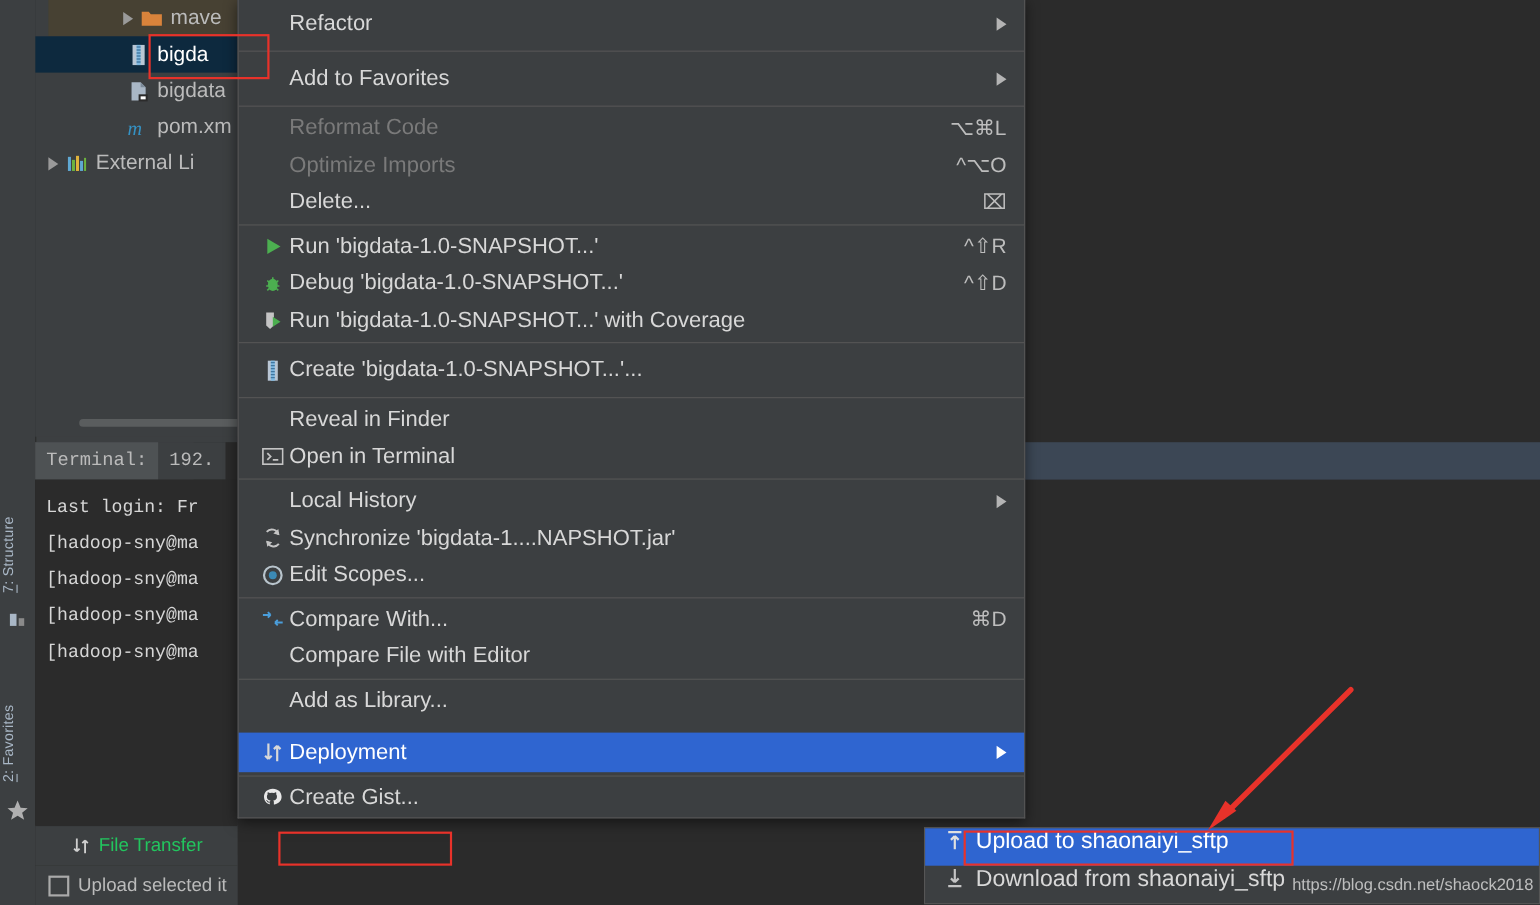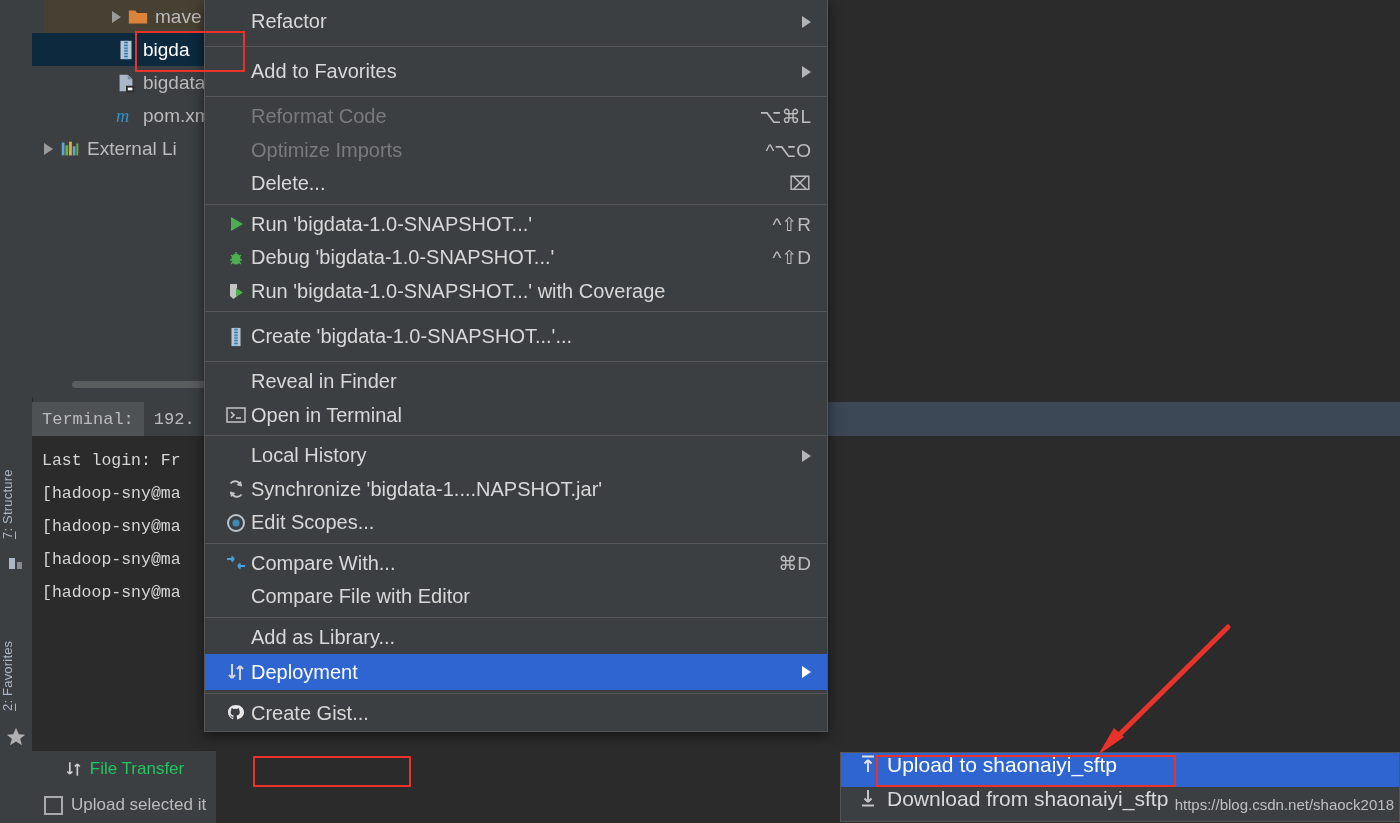--- a/index.html
+++ b/index.html
@@ -159,42 +159,42 @@
     border-bottom: 7px solid transparent;
   }
   .term-tabbar-right {
     position: absolute; left: 0; top: 402px;
     width: 1184px; height: 34px;
     background: #3c4755;
   }
 
   
   .ctx-menu {
-    position: absolute; left: 204px; top: 0;
-    width: 624px;
+    position: absolute; left: 216px; top: 0;
+    width: 716px;
     background: #3c3f41;
     border: 1px solid #565656;
     border-top: none;
     box-shadow: 0 3px 12px rgba(0,0,0,0.55);
     box-sizing: border-box;
   }
   .ctx-item {
     position: relative;
     height: 33.5px;
     display: flex;
     align-items: center;
     padding-left: 20px;
     padding-right: 16px;
     color: #d8d8d8;
     font-size: 20px;
     white-space: nowrap;
     box-sizing: border-box;
   }
   .ctx-item.disabled { color: #7a7a7a; }
-  .ctx-item.highlight { background: #2f65d0; color: #ffffff; }
+  .ctx-item.highlight { background: #2f65d0; color: #ffffff; margin-top: 12px; }
   .ctx-icon {
     position: absolute; left: 20px;
     width: 22px; height: 22px;
     display: flex; align-items: center; justify-content: center;
   }
   .ctx-label { margin-left: 26px; }
   .ctx-shortcut {
     margin-left: auto;
     color: #bdbdbd;
     font-size: 19px;

